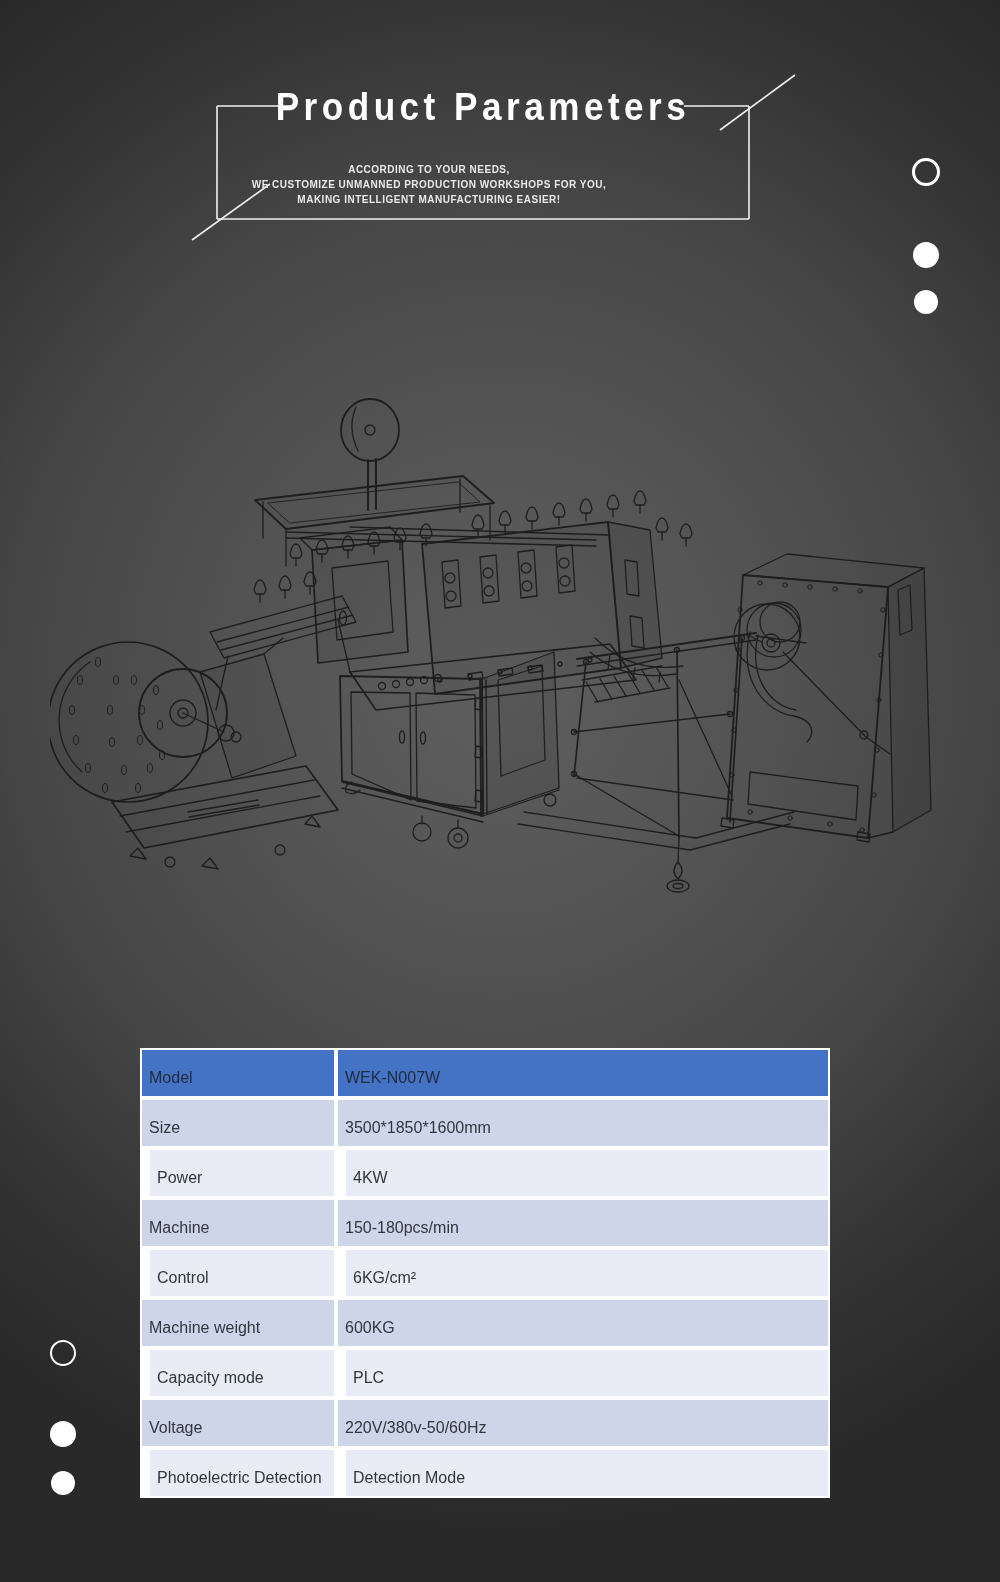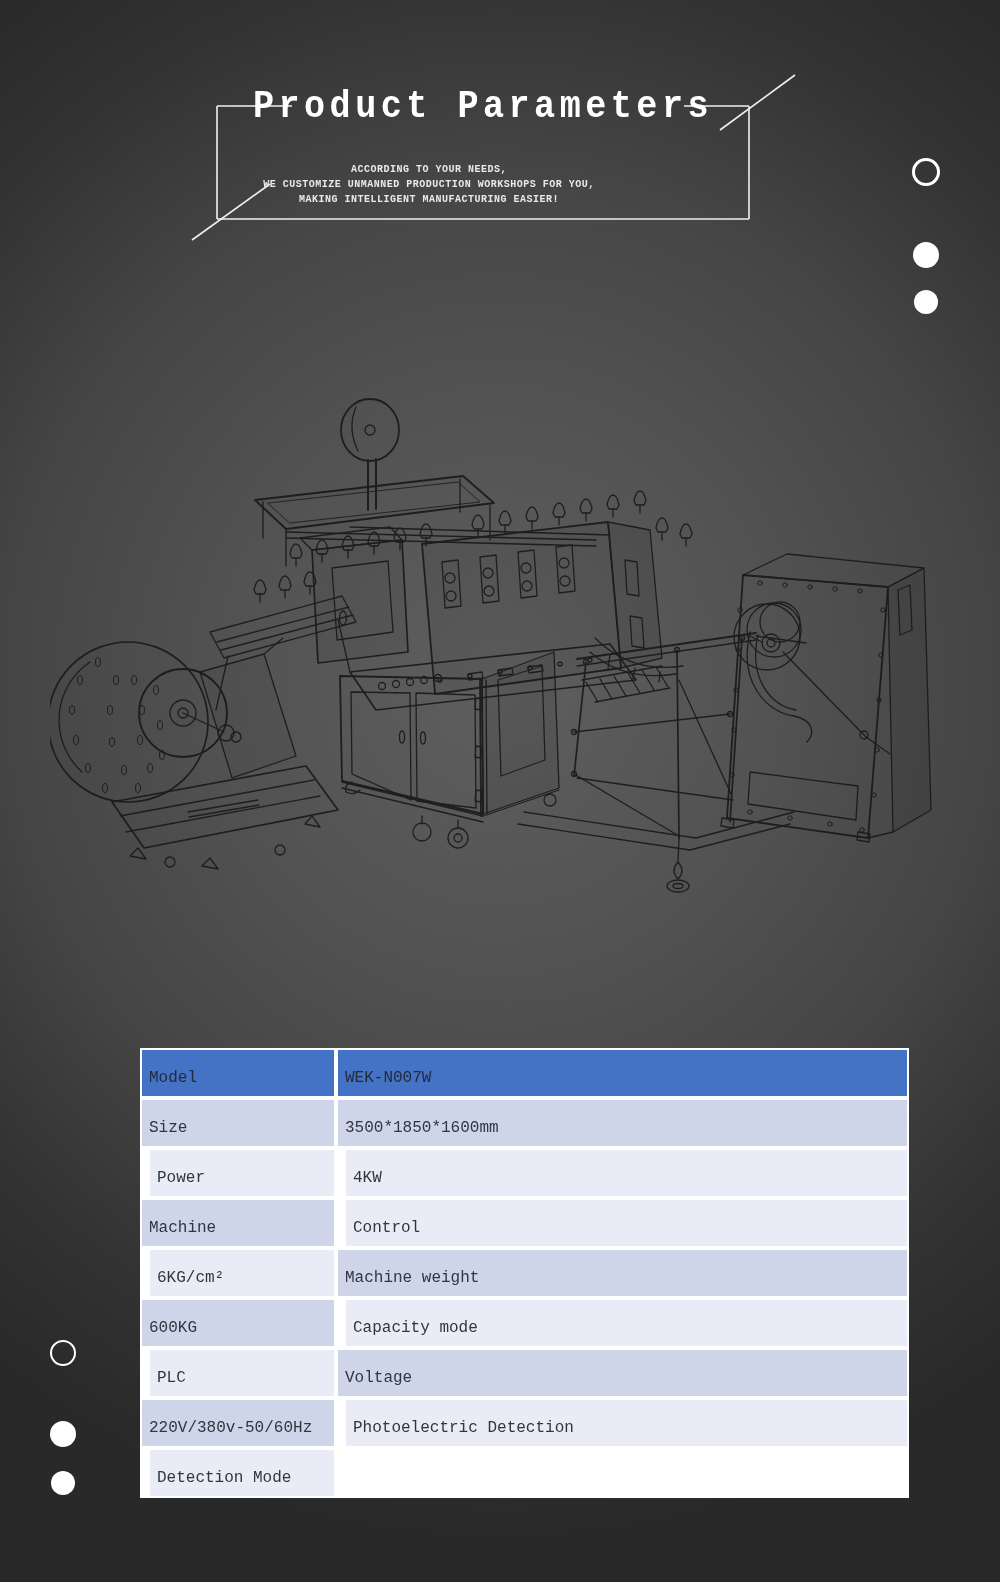--- a/index.html
+++ b/index.html
@@ -1,18 +1,18 @@
 <!DOCTYPE html>
 <html><head>
 <meta charset="utf-8">
 <style>
   html,body{margin:0;padding:0;background:#1e1e1e;}
   .page{
     position:relative;width:1000px;height:1582px;overflow:hidden;
-    font-family:Liberation Mono, monospace;
+    font-family:Liberation Sans, sans-serif;
     background:radial-gradient(ellipse 82% 54% at 50% 43%,
       #5f5f5f 0%, #525252 34%, #454545 60%, #333333 82%, #292929 100%);
   }
   
   .title{
     position:absolute;left:217px;top:85px;width:532px;text-align:center;
     color:#ffffff;font-size:39px;font-weight:600;letter-spacing:5px;
     transform:scaleX(.9);transform-origin:center;white-space:nowrap;
   }
   .subtitle{
@@ -21,21 +21,21 @@
   }
   .deco-svg{position:absolute;left:0;top:0;}
   
   .ring,.dot{position:absolute;border-radius:50%;box-sizing:border-box;}
   .ring{border:3px solid #ffffff;background:transparent;}
   .dot{background:#ffffff;}
   
   .machine{position:absolute;left:50px;top:380px;}
   
   .spec{
-    position:absolute;left:140px;top:1048px;width:769px;box-sizing:border-box;
+    position:absolute;left:140px;top:1048px;width:690px;box-sizing:border-box;
     background:#ffffff;border:2px solid #ffffff;
     display:grid;grid-template-columns:192px 1fr;column-gap:4px;row-gap:4px;
   }
   .cell{
     height:46px;box-sizing:border-box;display:flex;align-items:center;
     padding-top:9px;padding-left:7px;font-size:16px;color:#30363f;
   }
   .r-h{background:#4472c4;color:#222c3d;}
   .r-d{background:#cfd5e8;}
   .r-l{background:#e9ecf6;margin-left:8px;}
@@ -311,20 +311,21 @@
     <div class="cell r-h">Model</div>
     <div class="cell r-h">WEK-N007W</div>
 
     <div class="cell r-d">Size</div>
     <div class="cell r-d">3500*1850*1600mm</div>
 
     <div class="cell r-l">Power</div>
     <div class="cell r-l">4KW</div>
 
     <div class="cell r-d">Machine</div>
+    <div class="cell r-d">150-180pcs/min</div>
 
     <div class="cell r-l">Control</div>
     <div class="cell r-l">6KG/cm²</div>
 
     <div class="cell r-d">Machine weight</div>
     <div class="cell r-d">600KG</div>
 
     <div class="cell r-l">Capacity mode</div>
     <div class="cell r-l">PLC</div>
 

